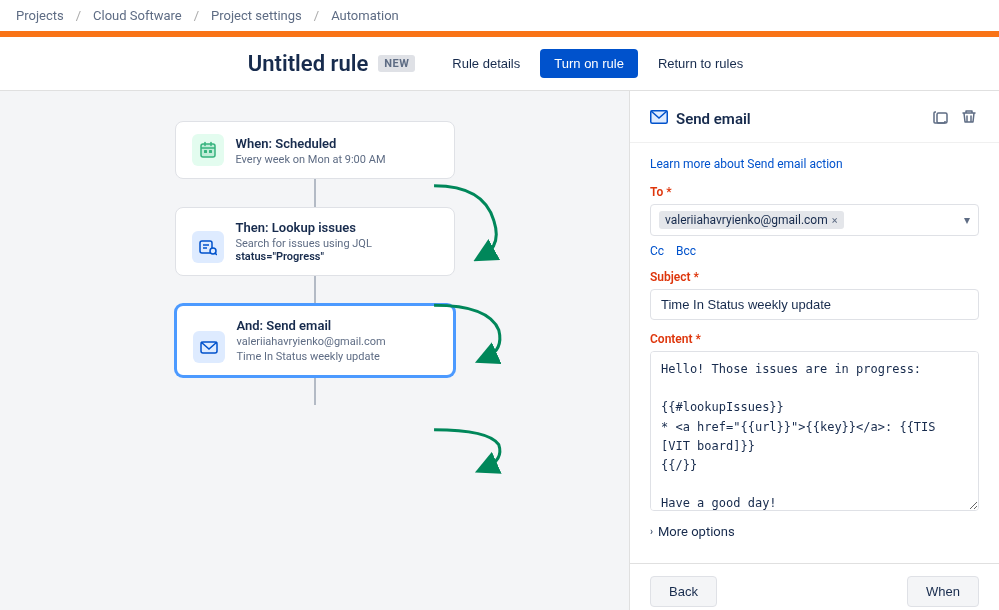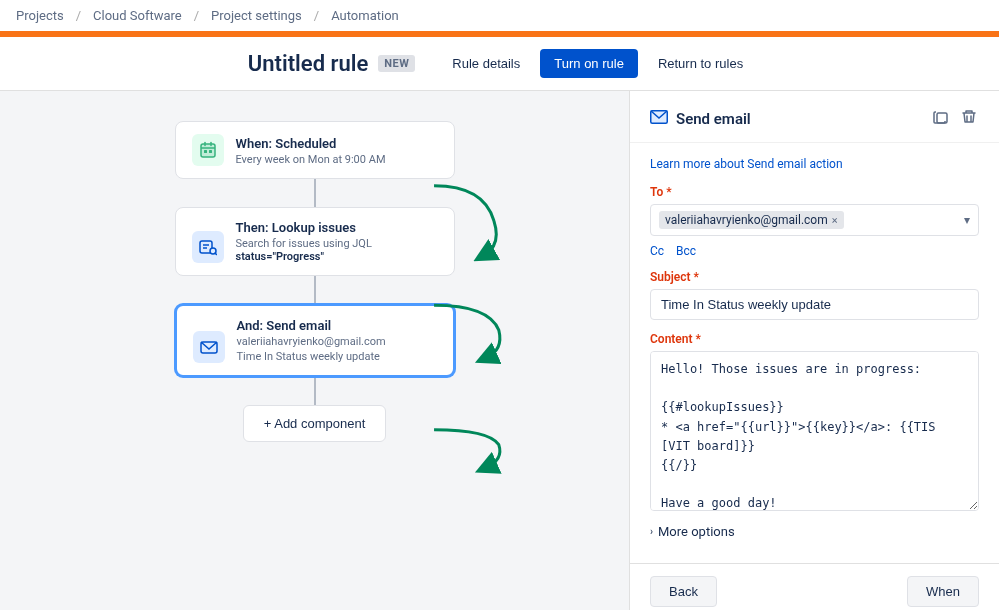--- a/index.html
+++ b/index.html
@@ -419,21 +419,20 @@
       </div>
       <div class="node-text">
         <div class="node-title">And: Send email</div>
         <div class="node-sub">valeriiahavryienko@gmail.com</div>
         <div class="node-sub">Time In Status weekly update</div>
       </div>
     </div>
 
     <div class="connector"></div>
 
-    <button class="add-component-btn">+ Add component</button>
 
     <svg class="arrows-svg" viewBox="0 0 620 530" preserveAspectRatio="xMidYMid meet">
 
       <defs>
         <marker id="arrowhead1" markerWidth="8" markerHeight="8" refX="4" refY="4" orient="auto">
           <path d="M0,0 L8,4 L0,8 Z" fill="#00875a"></path>
         </marker>
         <marker id="arrowhead2" markerWidth="8" markerHeight="8" refX="4" refY="4" orient="auto">
           <path d="M0,0 L8,4 L0,8 Z" fill="#00875a"></path>
         </marker>

